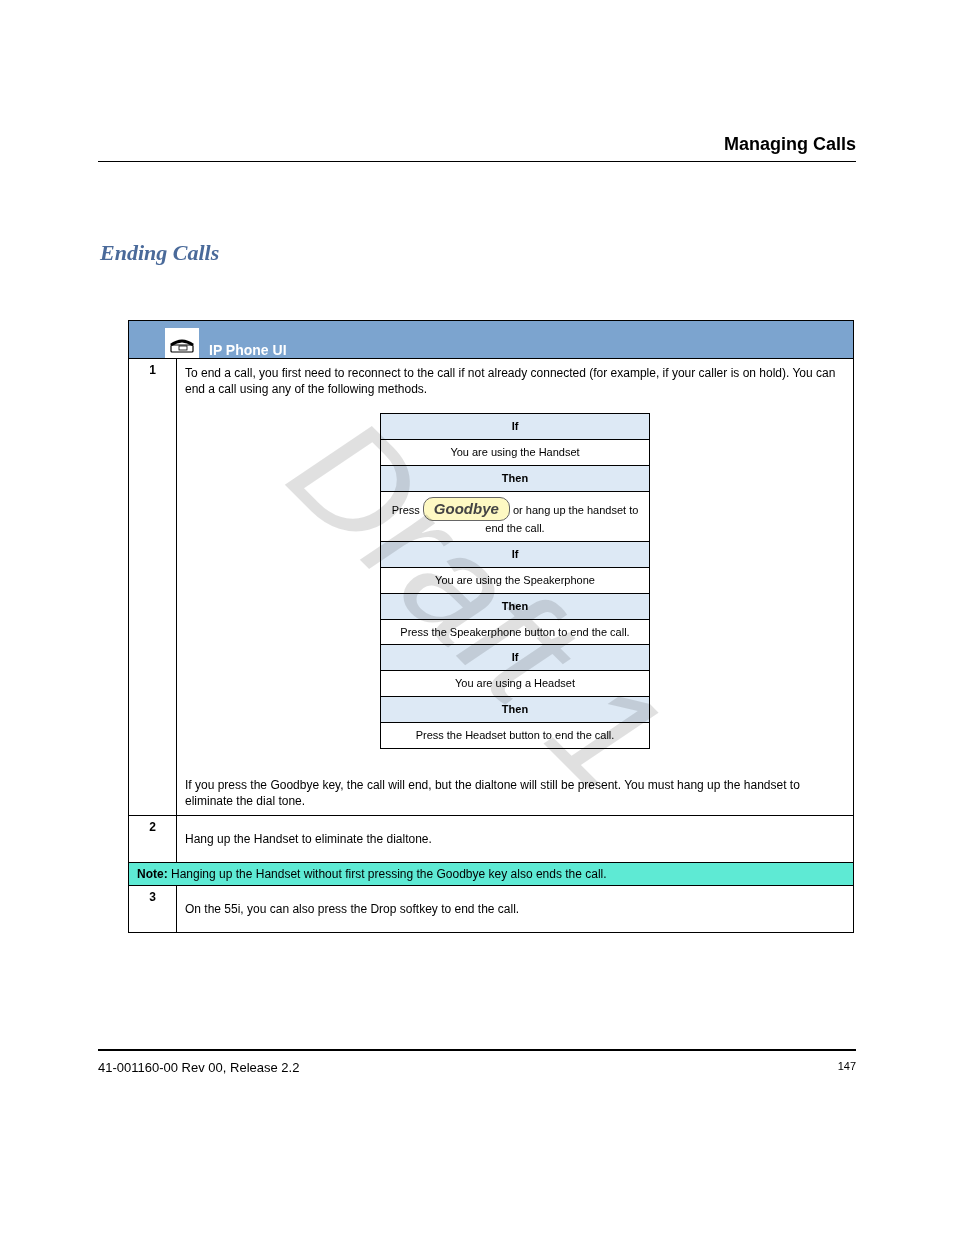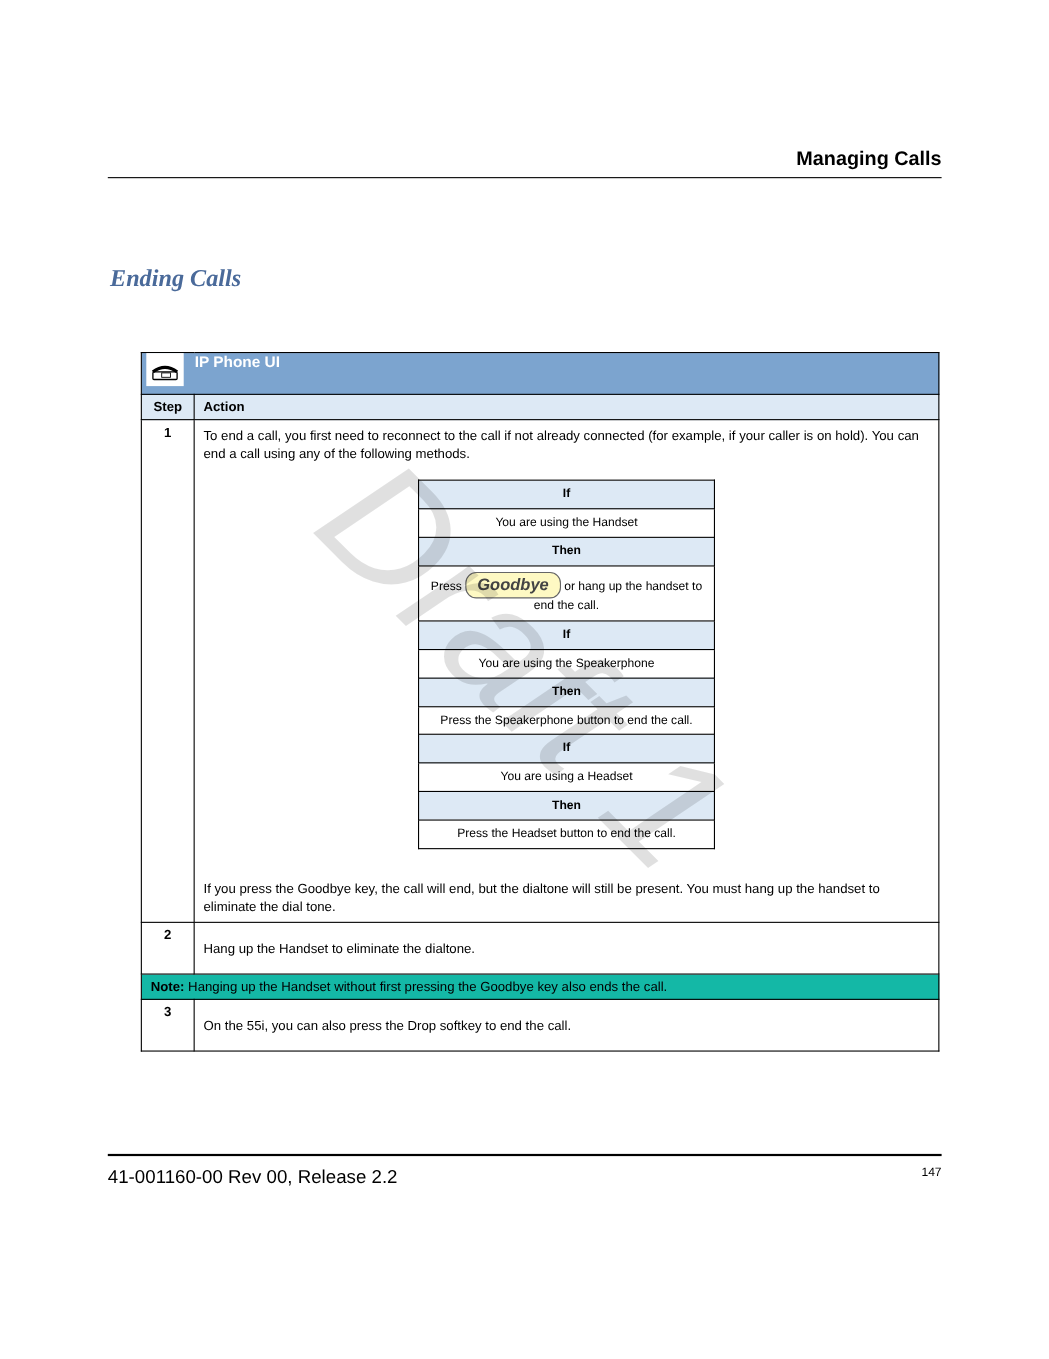--- a/index.html
+++ b/index.html
@@ -71,23 +71,24 @@
     vertical-align: top;
     font-size: 12px;
   }
   .title-bar {
     background: #7ca4cf;
     height: 38px;
     padding: 0;
   }
   .title-bar-inner {
     display: flex;
-    align-items: flex-start;
+    align-items: flex-end;
     height: 100%;
     padding-left: 4px;
+    margin-left: 32px;
   }
   .phone-icon-box {
     width: 34px;
     height: 30px;
     background: #fff;
     display: flex;
     align-items: center;
     justify-content: center;
     margin-right: 10px;
   }
@@ -104,21 +105,21 @@
   }
   .action-col {
     padding: 16px 8px;
   }
   .header-row td {
     background: #dde9f5;
     font-weight: bold;
     padding: 4px 8px;
   }
   .note-row td {
-    background: #14b8a6;
+    background: #5eead4;
     padding: 4px 8px;
   }
   .inner-table {
     border-collapse: collapse;
     width: 270px;
     margin: 10px auto 22px auto;
     border: 1px solid #000;
   }
   .inner-table td {
     border: 1px solid #000;
@@ -151,21 +152,21 @@
     position: absolute;
     left: 98px;
     right: 98px;
     top: 1049px;
     border-top: 2px solid #000;
   }
   .footer-text {
     position: absolute;
     left: 98px;
     top: 1060px;
-    font-size: 17px;
+    font-size: 13px;
   }
   .footer-right {
     position: absolute;
     right: 98px;
     top: 1060px;
     font-size: 11px;
   }
 </style>
 </head>
 <body>
@@ -188,24 +189,20 @@
           <svg width="28" height="24" viewBox="0 0 28 24">
             <rect x="3" y="14" width="22" height="7" rx="1" fill="none" stroke="#000" stroke-width="1.2"></rect>
             <path d="M2 13 Q14 4 26 13 L24 15 Q14 8 4 15 Z" fill="#000"></path>
             <rect x="11" y="15" width="8" height="4" fill="none" stroke="#000" stroke-width="0.8"></rect>
           </svg>
         </div>
         <span class="title-bar-text">IP Phone UI</span>
       </div>
     </td>
   </tr>
-  <tr class="header-row">
-    <td class="step-col">Step</td>
-    <td class="action-col">Action</td>
-  </tr>
   <tr>
     <td class="step-col">1</td>
     <td>
       <div class="para">To end a call, you first need to reconnect to the call if not already connected (for example, if your caller is on hold). You can end a call using any of the following methods.</div>
 
       <table class="inner-table">
         <tbody>
               <tr>
                 <td class="inner-header">If</td>
               </tr>

